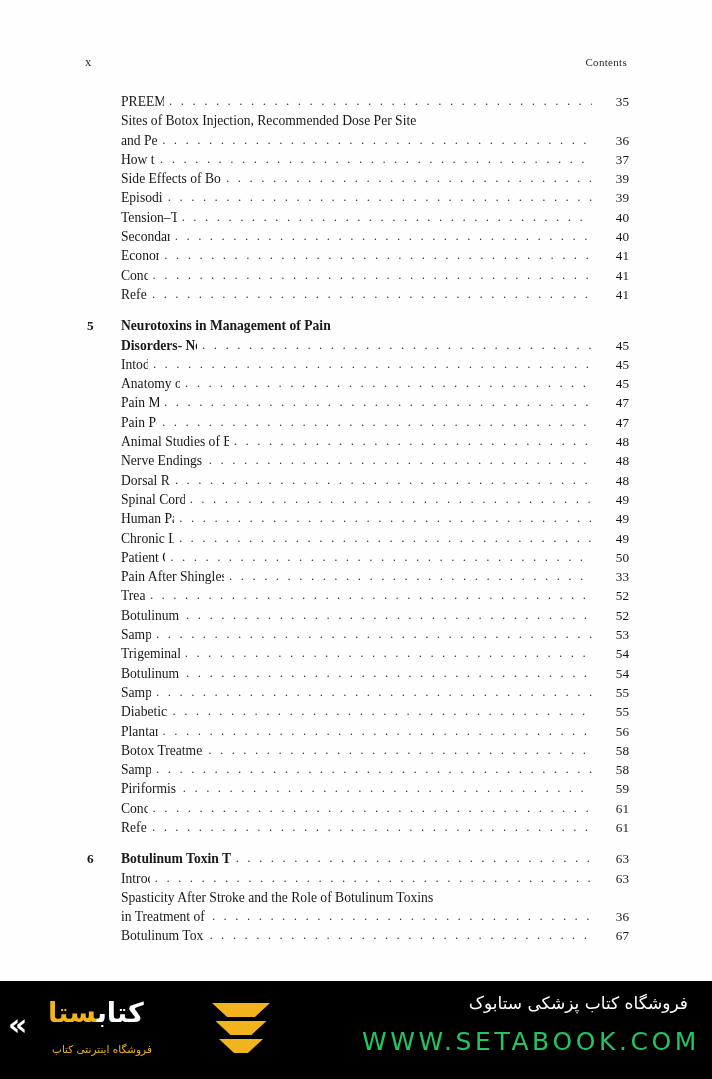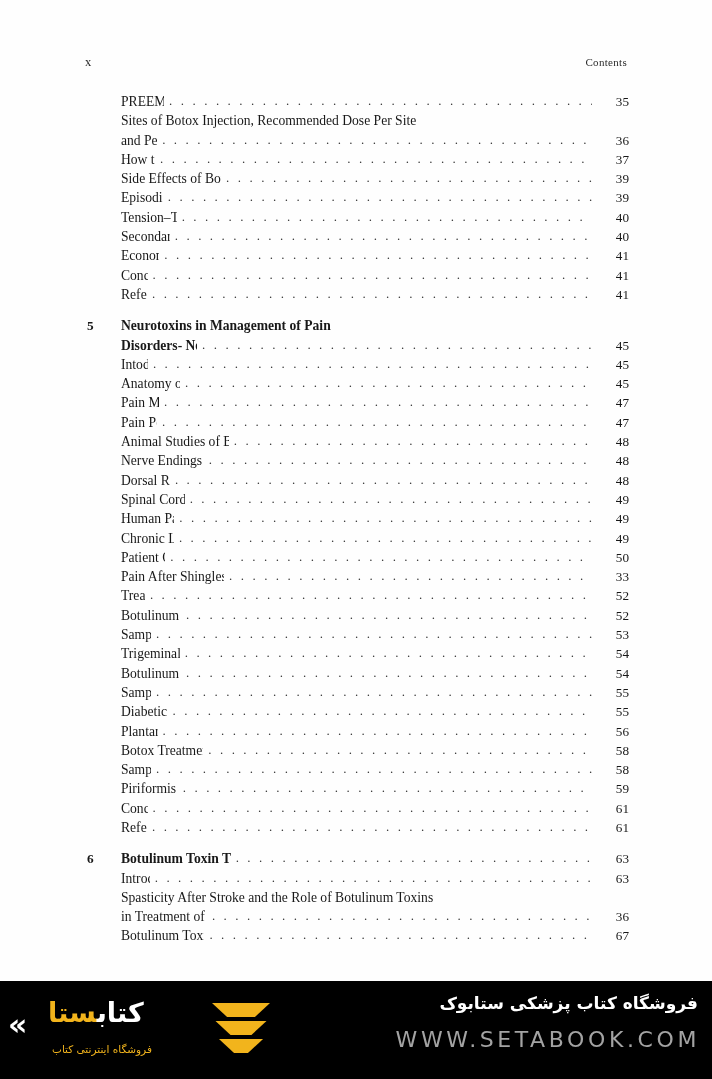--- a/index.html
+++ b/index.html
@@ -168,35 +168,34 @@
   .logo-mark .bar.b2 { top: 20px; clip-path: polygon(6% 0, 94% 0, 68% 100%, 32% 100%); }
   .logo-mark .bar.b3 { top: 38px; clip-path: polygon(12% 0, 88% 0, 62% 100%, 38% 100%); }
 
   .footer-right {
     flex: 1 1 auto;
     height: 98px;
     position: relative;
   }
   .footer-fa {
     position: absolute;
-    right: 14px;
+    right: 24px;
     top: 12px;
     color: #ffffff;
     font-family: "DejaVu Sans", sans-serif;
     font-size: 17px;
     direction: rtl;
-    font-weight: bold;
   }
   .footer-url {
     position: absolute;
     right: 12px;
     top: 46px;
-    color: #a3a3a3;
+    color: #22c55e;
     font-family: "DejaVu Sans", sans-serif;
-    font-size: 22px;
+    font-size: 25px;
     letter-spacing: 3.6px;
     font-weight: normal;
   }
 </style>
 </head>
 <body>
 
 <div class="page">
 
   <div class="header">

